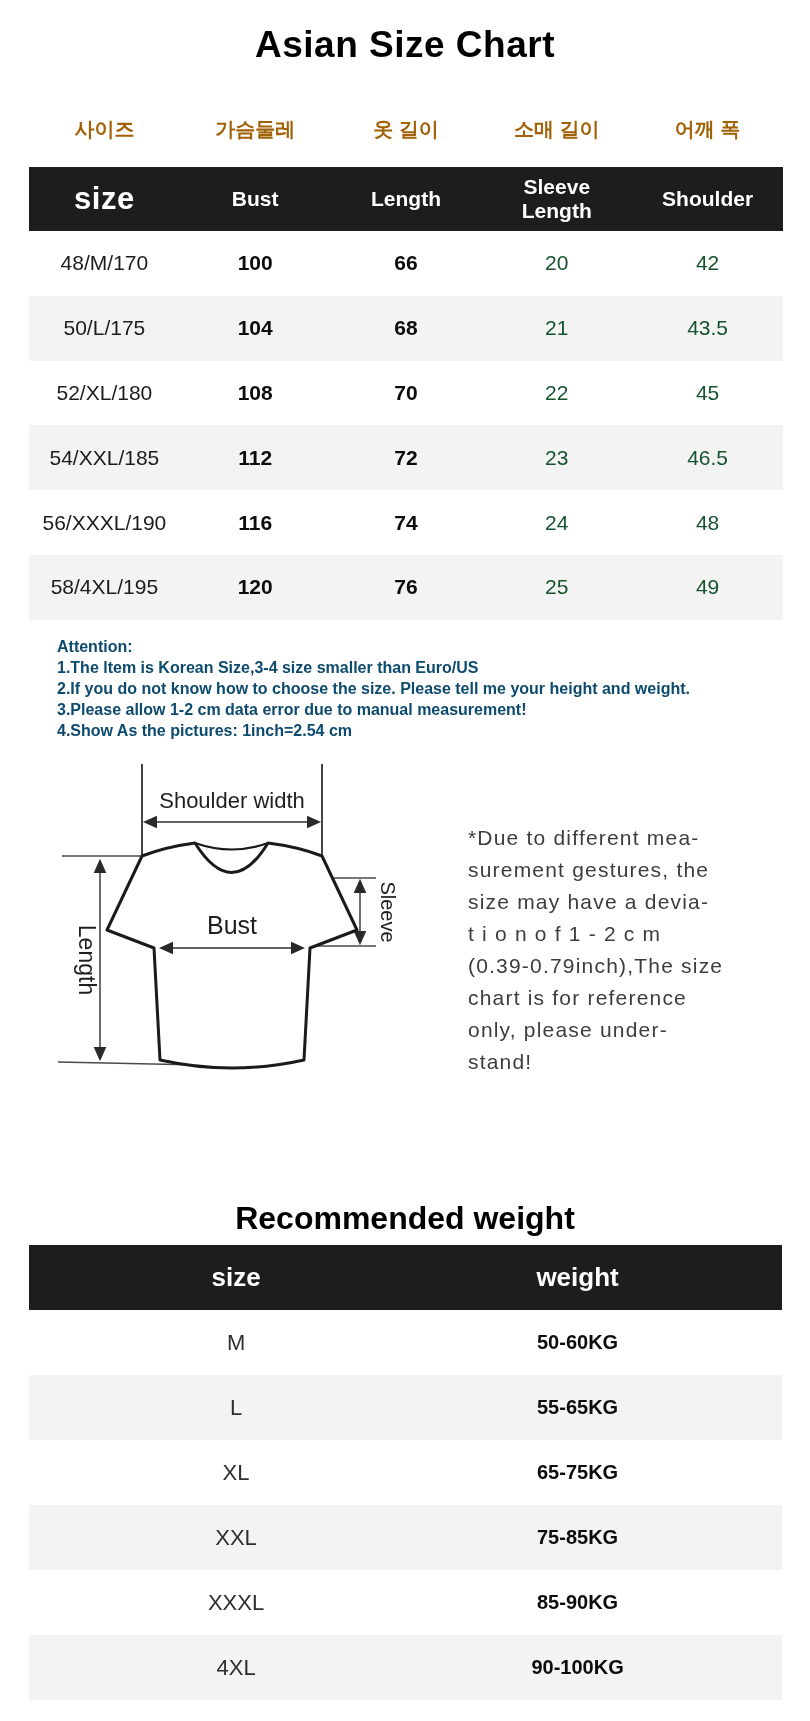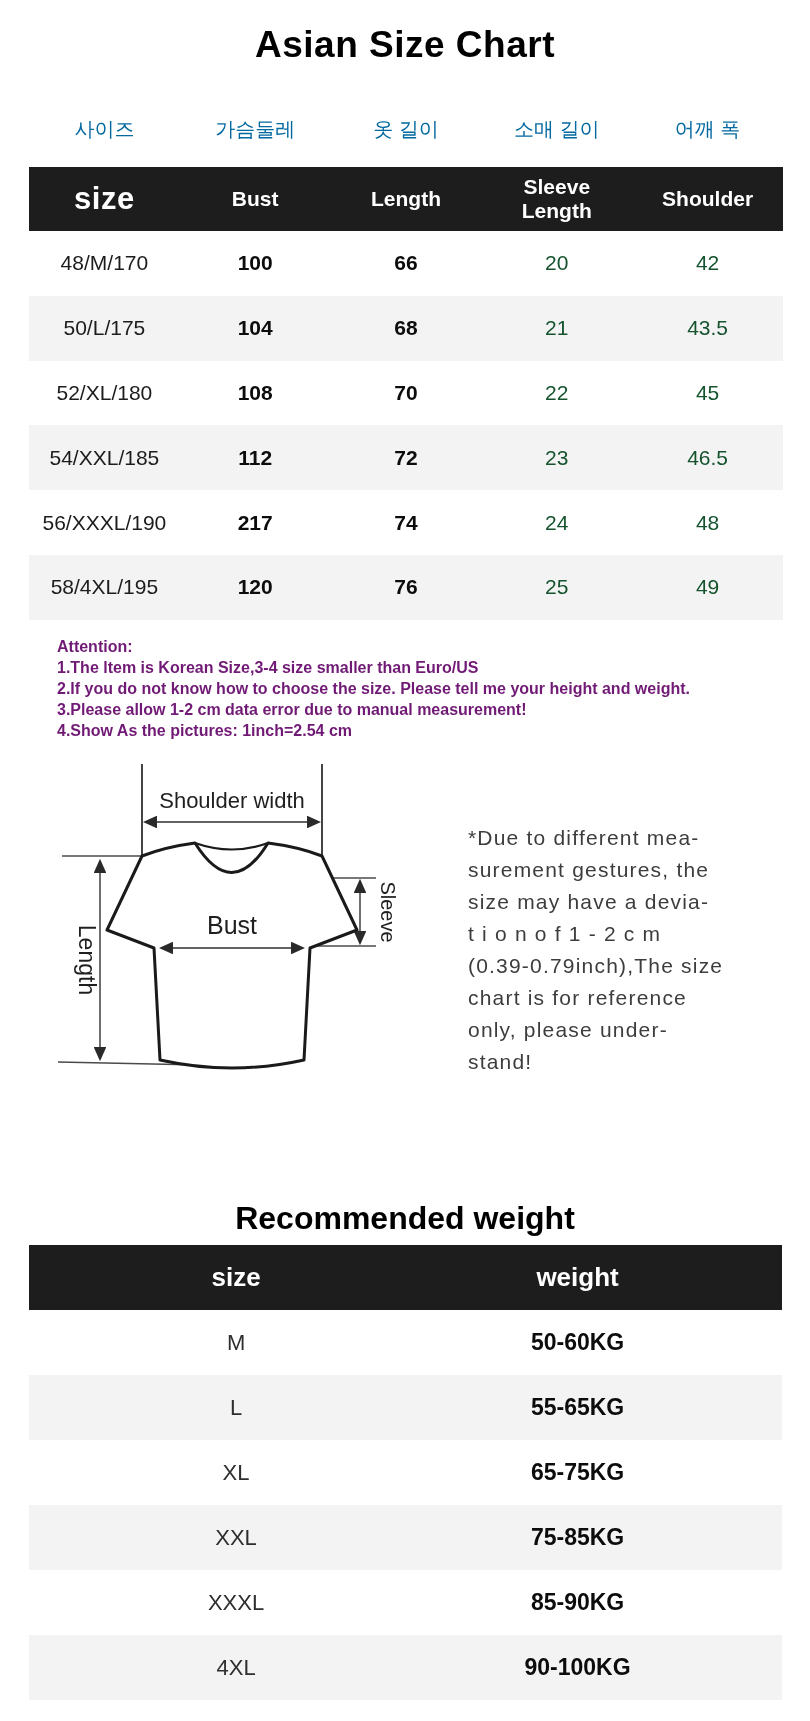--- a/index.html
+++ b/index.html
@@ -8,57 +8,57 @@
     font-family:"Liberation Sans",sans-serif;color:#111;overflow:hidden;
   }
   .title{position:absolute;top:24px;left:0;width:100%;margin:0;text-align:center;
     font-size:37px;font-weight:800;letter-spacing:.5px;color:#000;}
   .subtitle{position:absolute;top:74px;left:0;width:100%;text-align:center;
     font-size:24px;font-weight:700;color:#000;}
 
   
   .krow{position:absolute;top:116px;left:29px;width:754px;display:grid;
     grid-template-columns:repeat(5,1fr);}
-  .krow span{text-align:center;font-size:20px;font-weight:400;color:#0369a1;}
+  .krow span{text-align:center;font-size:20px;font-weight:700;color:#a16207;}
   .thead1{position:absolute;top:167px;left:29px;width:754px;height:64px;background:#1d1d1d;
     display:grid;grid-template-columns:repeat(5,1fr);align-items:center;color:#fff;}
   .thead1 .hc{text-align:center;font-size:21px;font-weight:700;line-height:1.15;}
   .thead1 .hc-size{font-size:31px;font-weight:800;letter-spacing:.5px;}
   .thead1 .wrap{display:inline-block;max-width:84px;}
   .tbody1{position:absolute;top:231px;left:29px;width:754px;}
   .trow{height:64.8px;display:grid;grid-template-columns:repeat(5,1fr);align-items:center;}
   .trow:nth-child(even){background:#f3f3f3;}
   .trow .cell{text-align:center;font-size:21px;}
   .c-label{font-weight:400;color:#1c1c1c;}
   .c-bold{font-weight:700;color:#0c0c0c;}
   .c-reg{font-weight:400;color:#14532d;}
 
   
   .attention{position:absolute;top:636px;left:57px;font-size:16px;font-weight:700;
-    line-height:21px;color:#701a75;}
+    line-height:21px;color:#0c4a6e;}
 
   
   .shirt{position:absolute;left:48px;top:752px;}
   .shirt text{font-family:"Liberation Sans",sans-serif;fill:#1f1f1f;}
   .note{position:absolute;left:468px;top:822px;width:288px;font-size:21px;line-height:32px;
     letter-spacing:1.2px;color:#3d3d3d;white-space:pre-line;font-weight:400;}
 
   
   .rec-heading{position:absolute;top:1200px;left:0;width:100%;text-align:center;
     font-size:32px;font-weight:800;color:#000;}
   .thead2{position:absolute;top:1245px;left:29px;width:753px;height:65px;background:#1d1d1d;
     display:flex;align-items:center;color:#fff;}
   .w-col1{flex:0 0 55%;text-align:center;}
   .w-col2{flex:1 1 auto;text-align:center;padding-right:70px;box-sizing:border-box;}
   .thead2 .w-col1,.thead2 .w-col2{font-size:26px;font-weight:700;}
   .tbody2{position:absolute;top:1310px;left:29px;width:753px;}
   .wrow{height:65px;display:flex;align-items:center;}
   .wrow:nth-child(even){background:#f3f3f3;}
   .w-size{font-size:22px;font-weight:400;color:#2e2e2e;}
-  .w-val{font-size:23px;font-weight:700;color:#0c0c0c;}
+  .w-val{font-size:20px;font-weight:700;color:#0c0c0c;}
 </style>
 </head>
 <body>
 
 <div class="canvas">
 
   <h1 class="title">Asian Size Chart</h1>
 
   <div class="krow">
     <span>사이즈</span>
@@ -100,21 +100,21 @@
     </div>
     <div class="trow">
       <div class="cell c-label">54/XXL/185</div>
       <div class="cell c-bold">112</div>
       <div class="cell c-bold">72</div>
       <div class="cell c-reg">23</div>
       <div class="cell c-reg">46.5</div>
     </div>
     <div class="trow">
       <div class="cell c-label">56/XXXL/190</div>
-      <div class="cell c-bold">217</div>
+      <div class="cell c-bold">116</div>
       <div class="cell c-bold">74</div>
       <div class="cell c-reg">24</div>
       <div class="cell c-reg">48</div>
     </div>
     <div class="trow">
       <div class="cell c-label">58/4XL/195</div>
       <div class="cell c-bold">120</div>
       <div class="cell c-bold">76</div>
       <div class="cell c-reg">25</div>
       <div class="cell c-reg">49</div>

